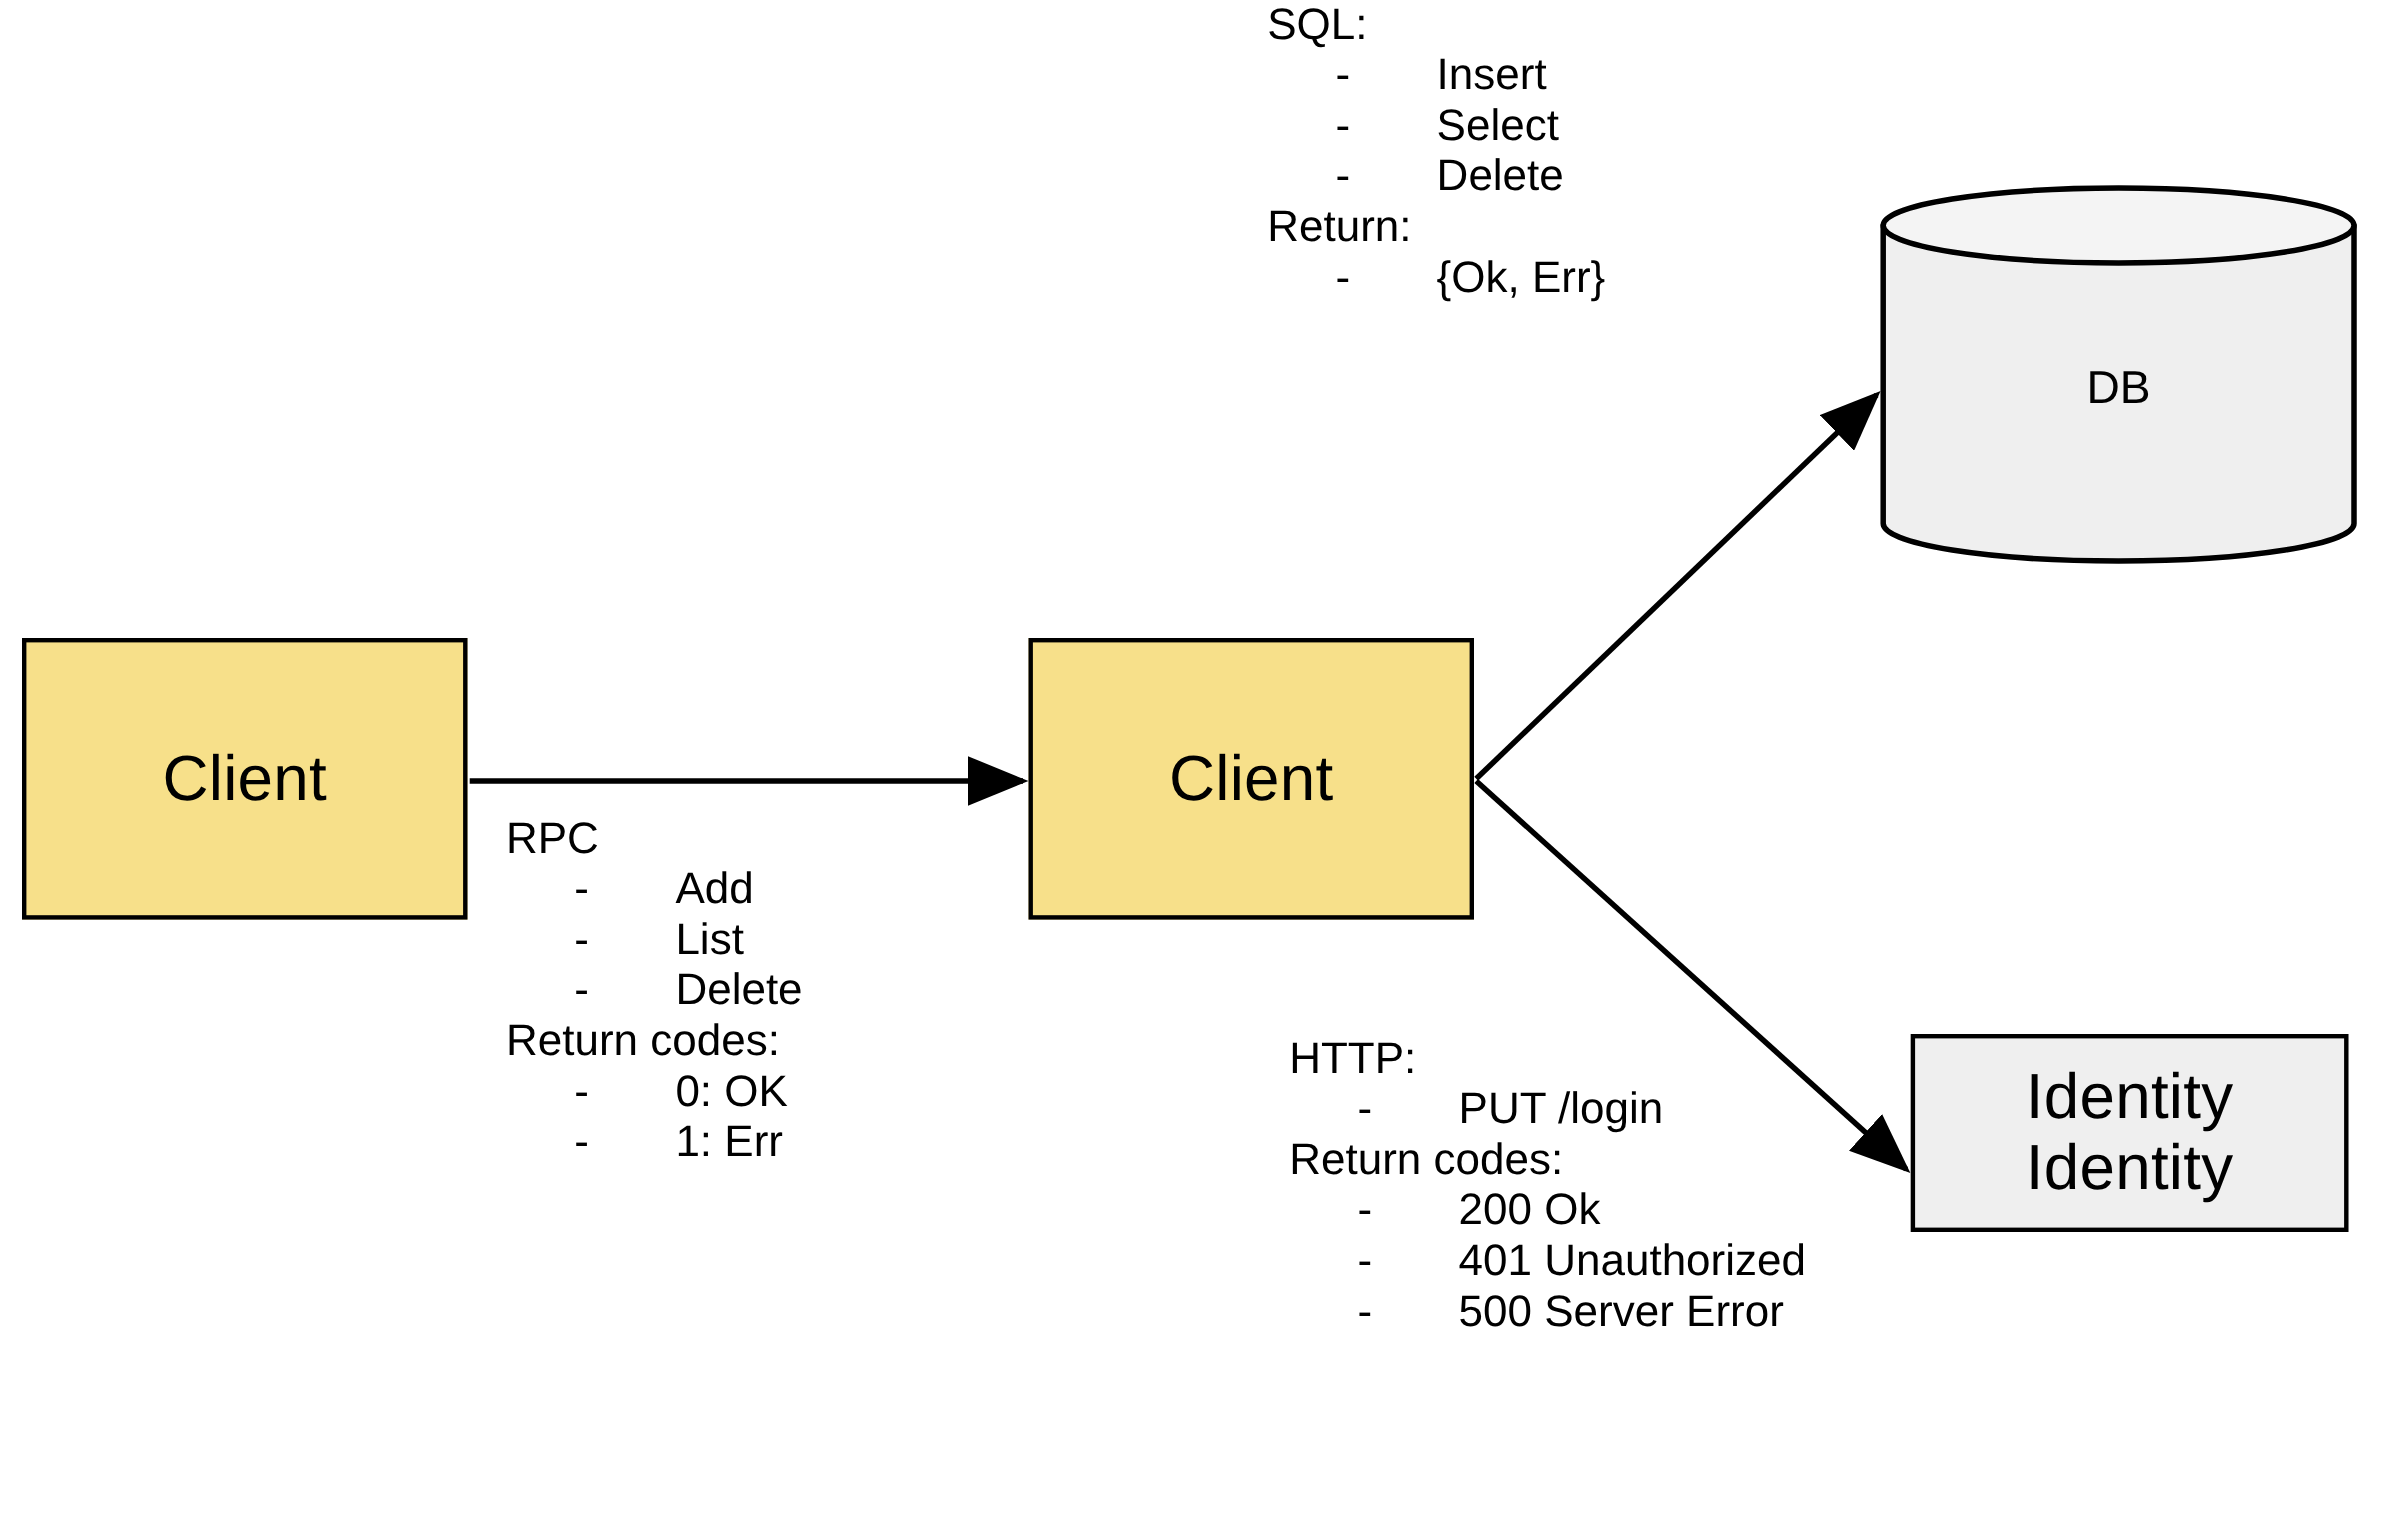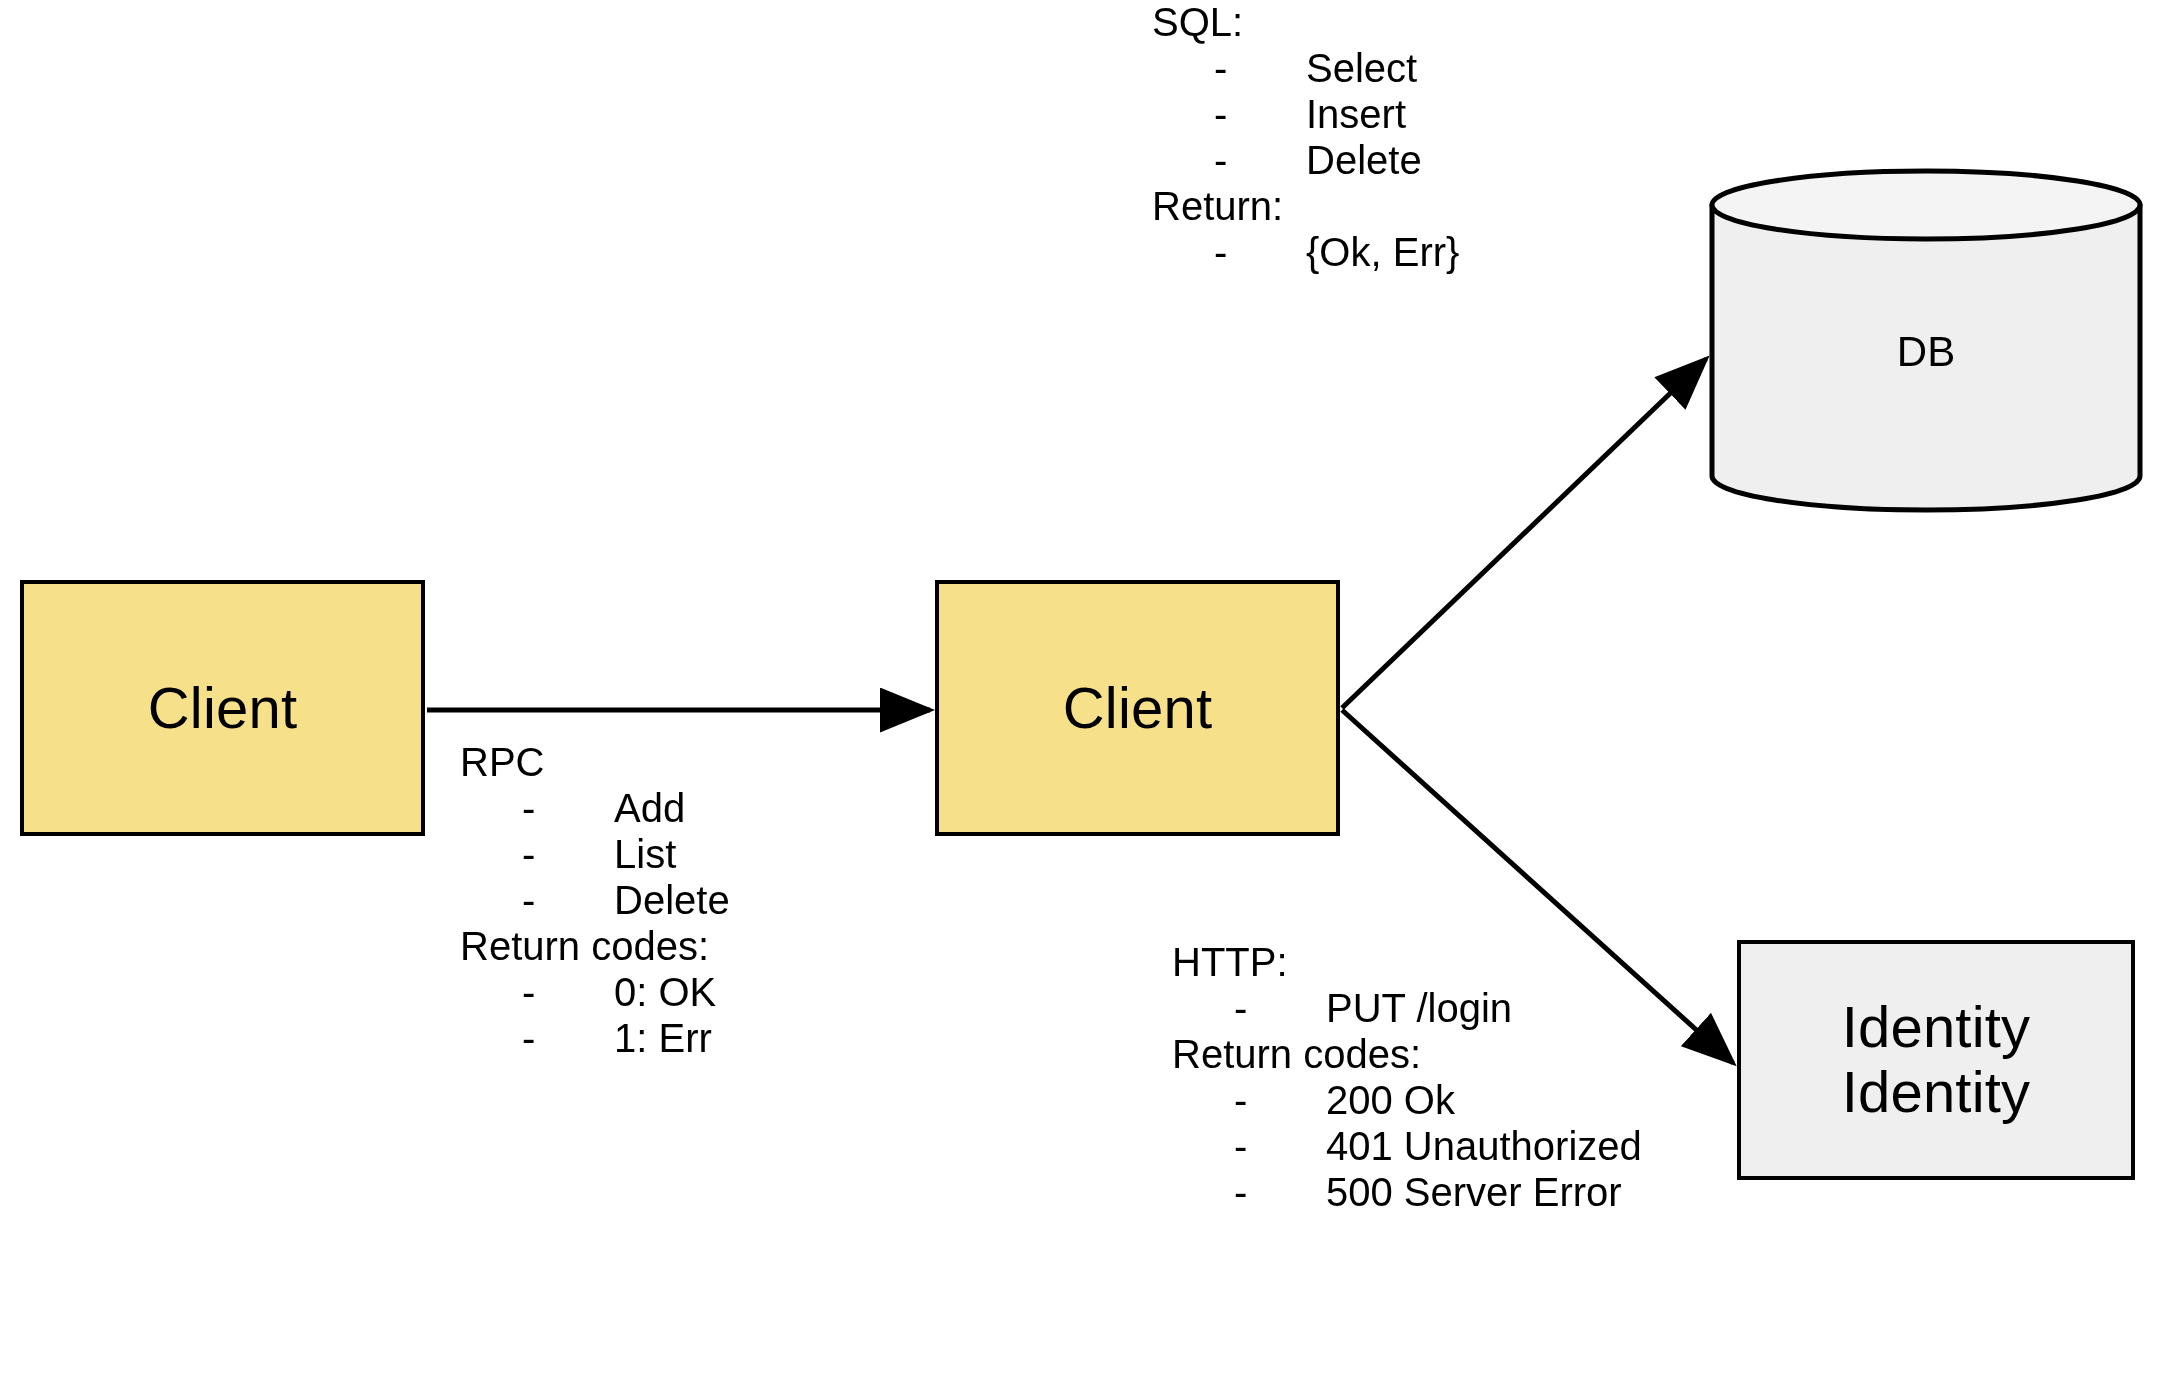--- a/index.html
+++ b/index.html
@@ -42,21 +42,21 @@
   .node-box.yellow { background: #F7E08A; }
   .node-box.gray   { background: #EFEFEF; }
   .node-label {
     font-size: 58px;
     letter-spacing: 0.2px;
     text-align: right;
   }
 
   #node-client  { left: 20px;   top: 580px; width: 405px; height: 256px; }
   #node-backend { left: 935px;  top: 580px; width: 405px; height: 256px; }
-  #node-idp     { left: 1737px; top: 940px; width: 398px; height: 240px; }
+  #node-idp     { left: 1737px; top: 940px; width: 398px; height: 180px; }
 
   
   #node-db {
     position: absolute;
     left: 1708px;
     top: 168px;
     width: 436px;
     height: 345px;
     z-index: 3;
   }
@@ -141,23 +141,23 @@
   <div class="node-box gray" id="node-idp">
     <span class="node-label">
       <span>Identity</span><br>
       <span>Identity</span>
     </span>
   </div>
 
   <div class="ann-block" id="ann-sql">
     <span class="ann-head">SQL:</span>
 
+    <span class="ann-item"><span class="ann-dash">-</span><span>Insert</span></span>
+
     <span class="ann-item"><span class="ann-dash">-</span><span>Select</span></span>
-
-    <span class="ann-item"><span class="ann-dash">-</span><span>Insert</span></span>
 
     <span class="ann-item"><span class="ann-dash">-</span><span>Delete</span></span>
 
     <span class="ann-head">Return:</span>
 
     <span class="ann-item"><span class="ann-dash">-</span><span>{Ok, Err}</span></span>
   </div>
 
   <div class="ann-block" id="ann-rpc">
     <span class="ann-head">RPC</span>

